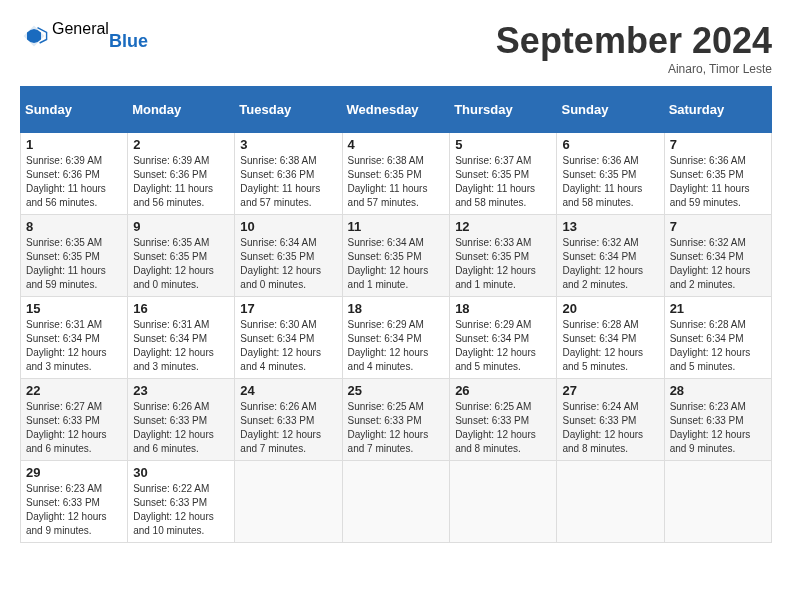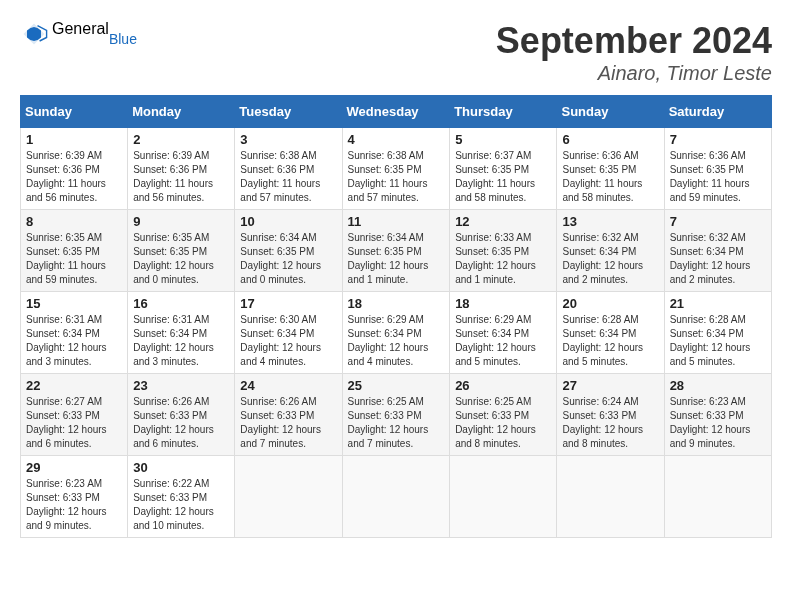--- a/index.html
+++ b/index.html
@@ -33,33 +33,32 @@
     .title-block {
       text-align: right;
     }
     .month-title {
       font-size: 36px;
       font-weight: bold;
       color: #333;
       margin-left: 42px;
     }
     .location-title {
-      font-size: 20px;
+      font-size: 12px;
       color: #555;
-      font-style: italic;
     }
     .calendar {
       width: 100%;
       border-collapse: collapse;
       font-size: 11px;
     }
     .calendar th {
       background: #2a6db5;
       color: #fff;
-      padding: 8px 4px;
+      padding: 15px 4px;
       text-align: left;
       font-size: 13px;
       font-weight: bold;
       border: 1px solid #2a6db5;
     }
     .calendar td {
       vertical-align: top;
       padding: 4px 5px;
       border: 1px solid #ddd;
       width: 108px;
@@ -90,21 +89,21 @@
 
 <div class="header">
   <div class="logo">
     <svg class="logo-icon" viewBox="0 0 40 40">
       <path d="M20 5 L35 20 L20 35 L5 20 Z" fill="#1a6bbf" opacity="0.15"></path>
       <path d="M10 15 Q20 5 30 15 L30 25 Q20 35 10 25 Z" fill="#1a6bbf"></path>
       <path d="M25 8 L38 15 L38 25 L28 30" fill="none" stroke="#1a6bbf" stroke-width="2"></path>
     </svg>
     <div class="logo-text">
       <span>General</span>
-        <span style="color:#1a6bbf;font-size:14px;font-weight:normal;margin-top:12px;">Blue</span>
+        <span style="color:#1a6bbf;font-size:18px;font-weight:bold;margin-top:12px;">Blue</span>
     </div>
   </div>
   <div class="title-block">
     <div class="month-title">September 2024</div>
     <div class="location-title">Ainaro, Timor Leste</div>
   </div>
 </div>
 
 <table class="calendar">
   <thead>

